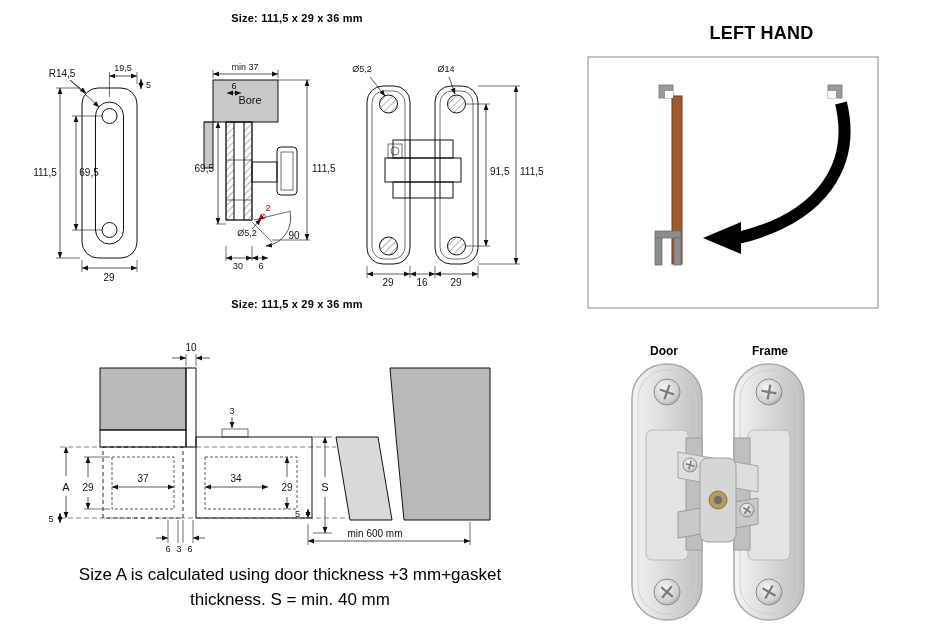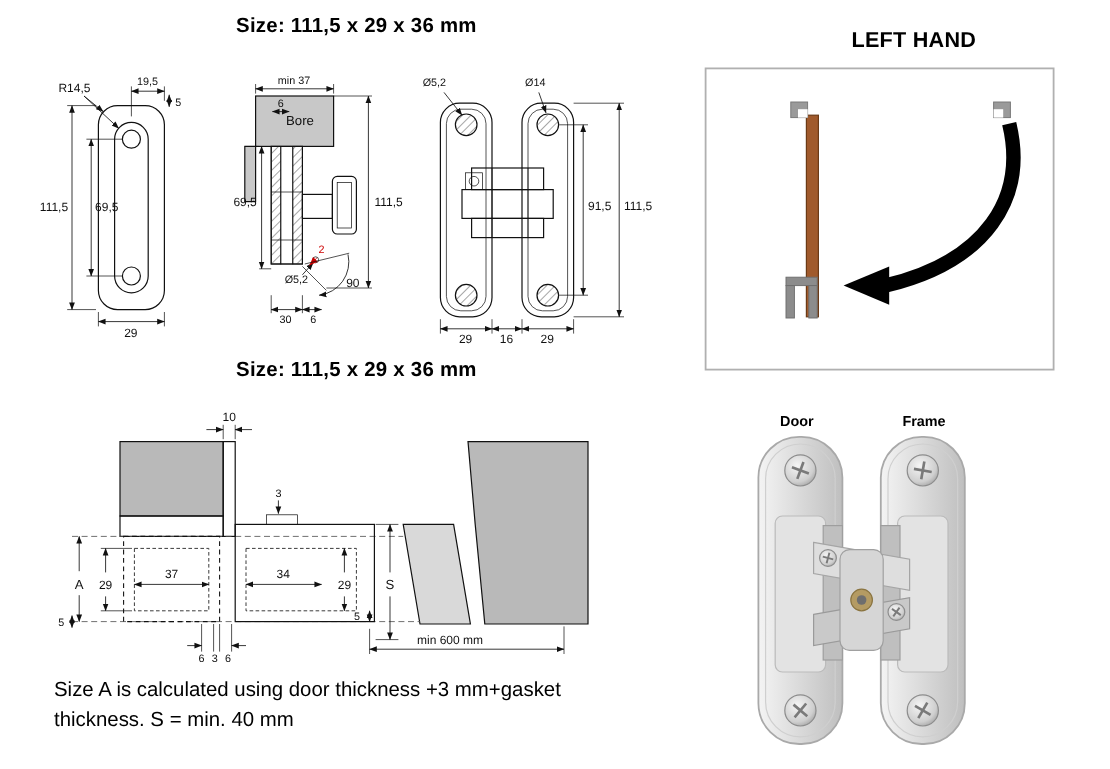--- a/index.html
+++ b/index.html
@@ -1,20 +1,20 @@
 <!DOCTYPE html>
 <html><head>
 <meta charset="utf-8">
 <style>
   * { margin:0; padding:0; box-sizing:border-box; }
   html,body { width:925px; height:641px; }
   body { background:#ffffff; font-family:"Liberation Sans",sans-serif; position:relative; overflow:hidden; }
   .abs { position:absolute; }
-  .title { font-weight:bold; font-size:17px; color:#000; text-align:center; letter-spacing:0.2px; }
-  .caption { font-size:17px; color:#000; line-height:1.45; }
+  .title { font-weight:bold; font-size:11px; color:#000; text-align:center; letter-spacing:0.2px; }
+  .caption { font-size:17px; color:#000; line-height:1.45;text-align:center; }
   svg text { font-family:"Liberation Sans",sans-serif; }
   .dimtxt  { font-size:10px; fill:#111; }
   .dimtxt9 { font-size:9px;  fill:#111; }
   .lbl     { font-size:11px; fill:#111; }
   .boldlbl { font-size:12px; font-weight:bold; fill:#000; }
   .ln      { fill:none; stroke:#111; stroke-width:1; }
   .lnthin  { fill:none; stroke:#111; stroke-width:0.6; }
   .ext     { stroke:#111; stroke-width:0.6; }
   .dim     { stroke:#111; stroke-width:0.7; fill:none; marker-start:url(#arr); marker-end:url(#arr); }
   .dime    { stroke:#111; stroke-width:0.7; fill:none; marker-end:url(#arr); }

